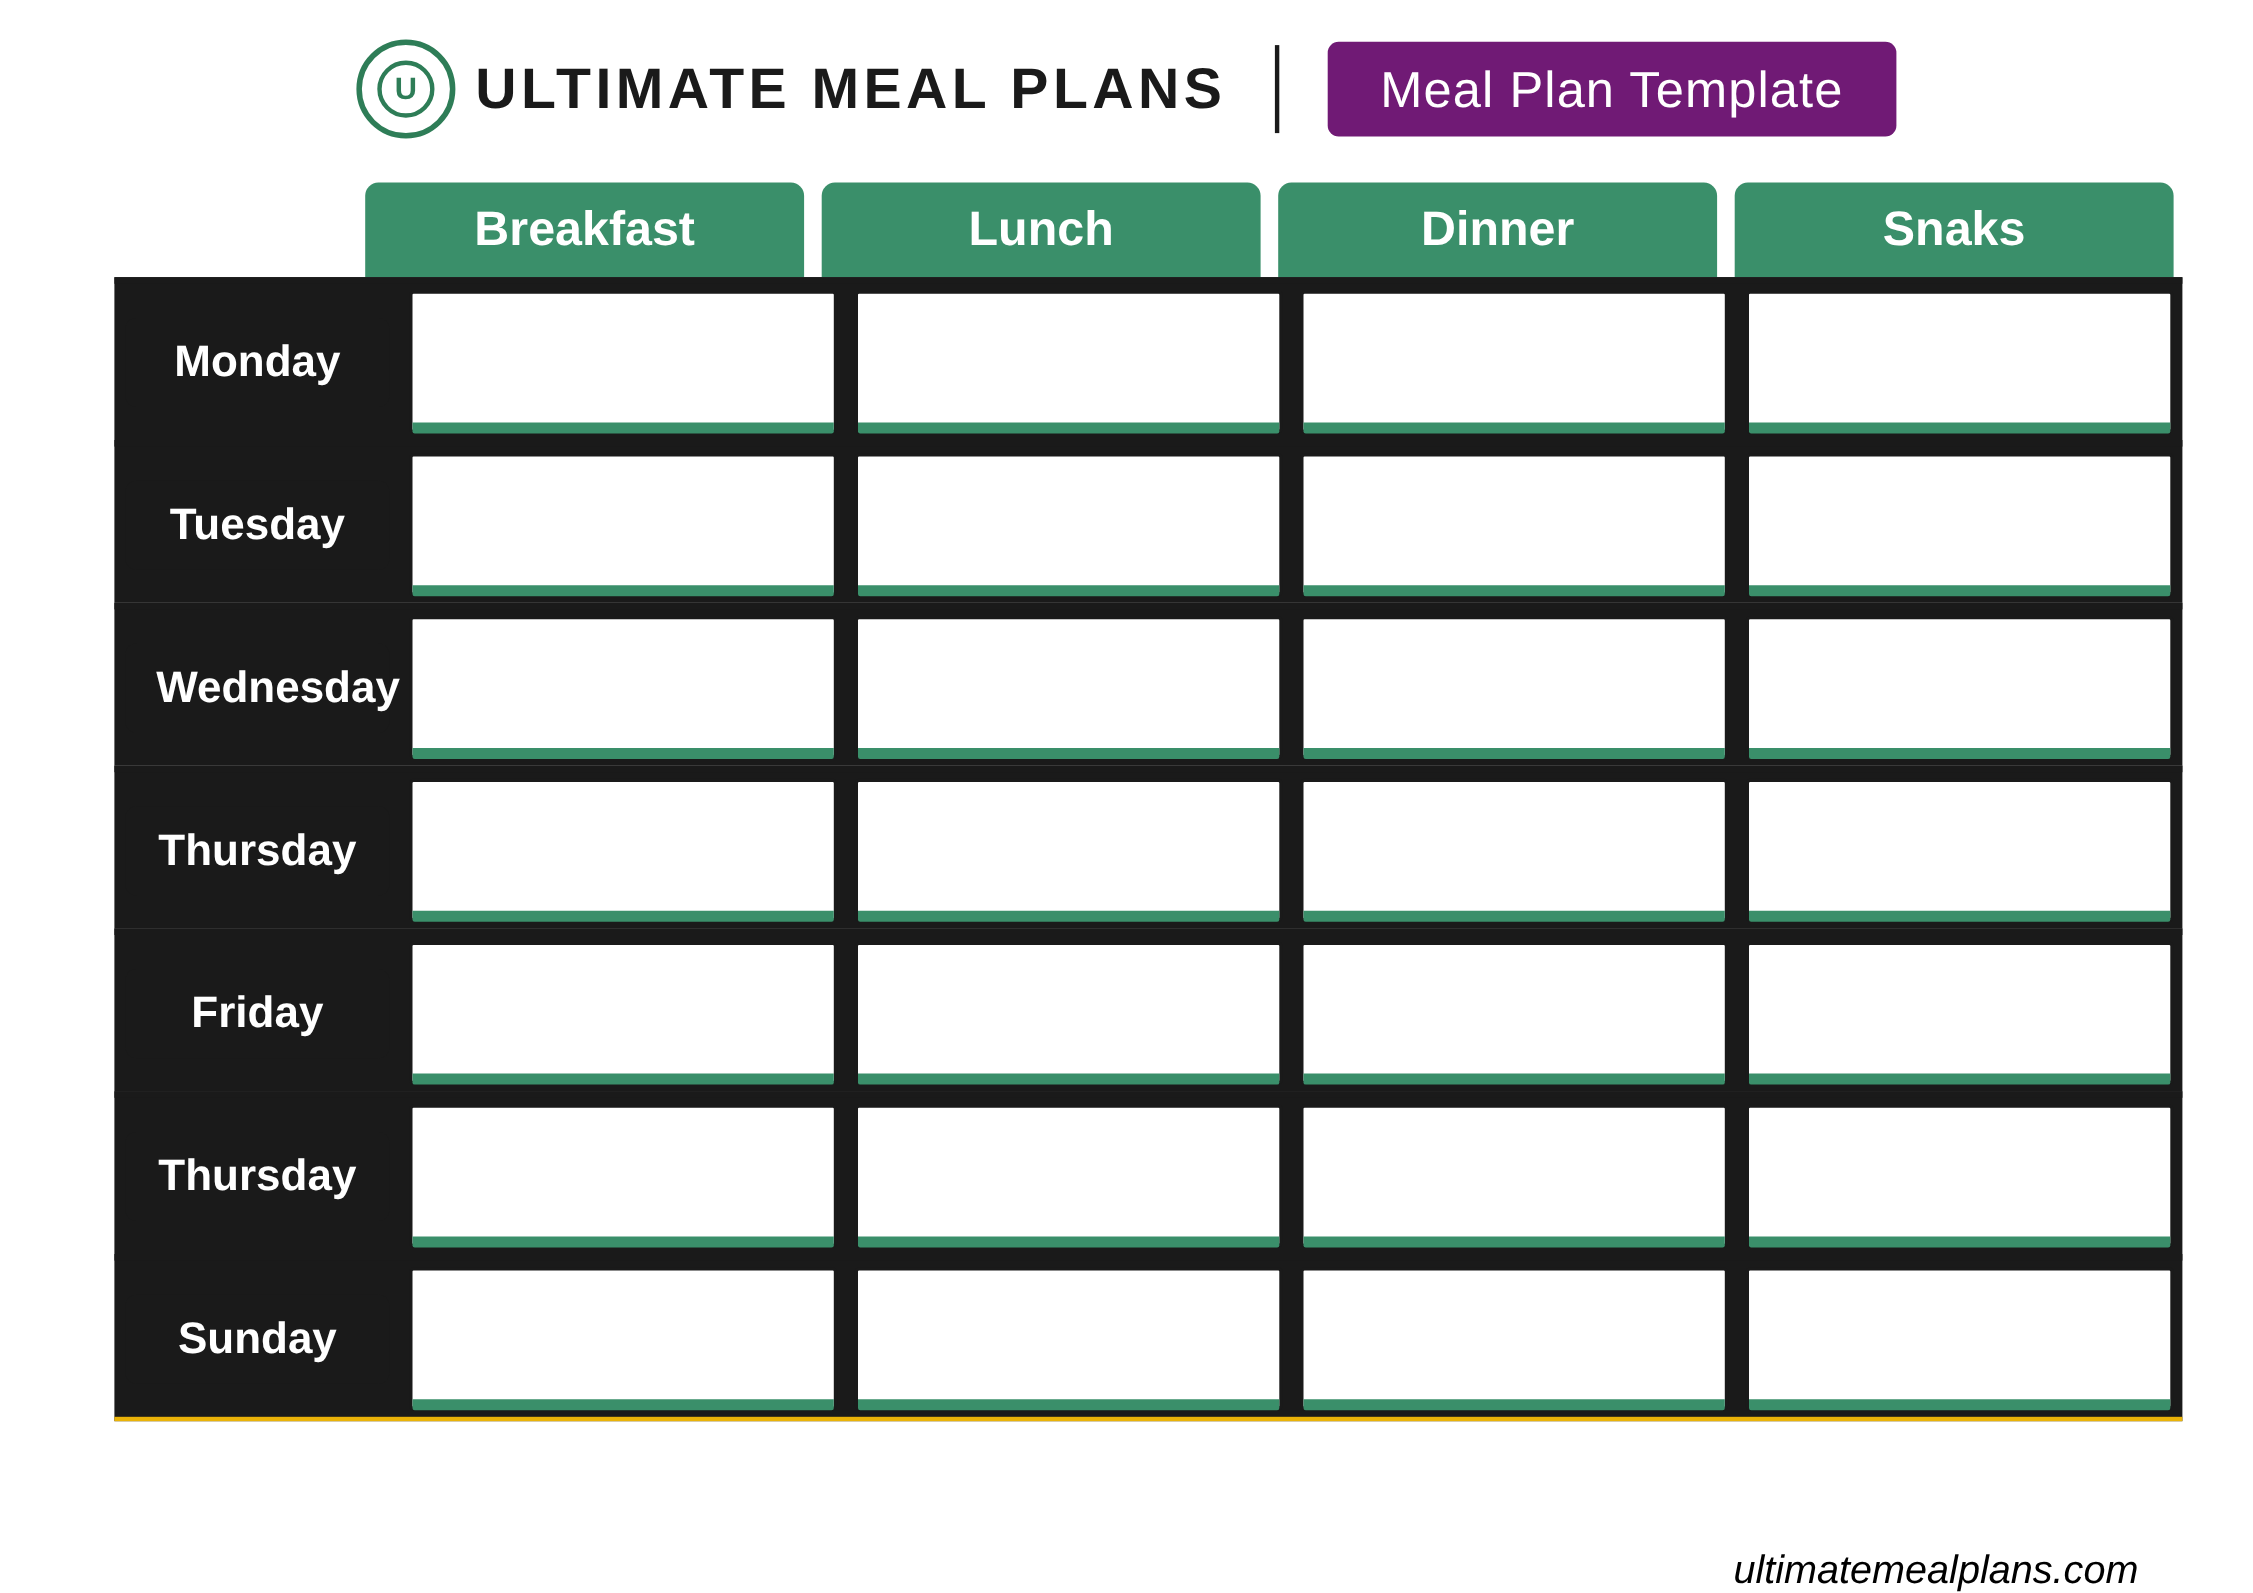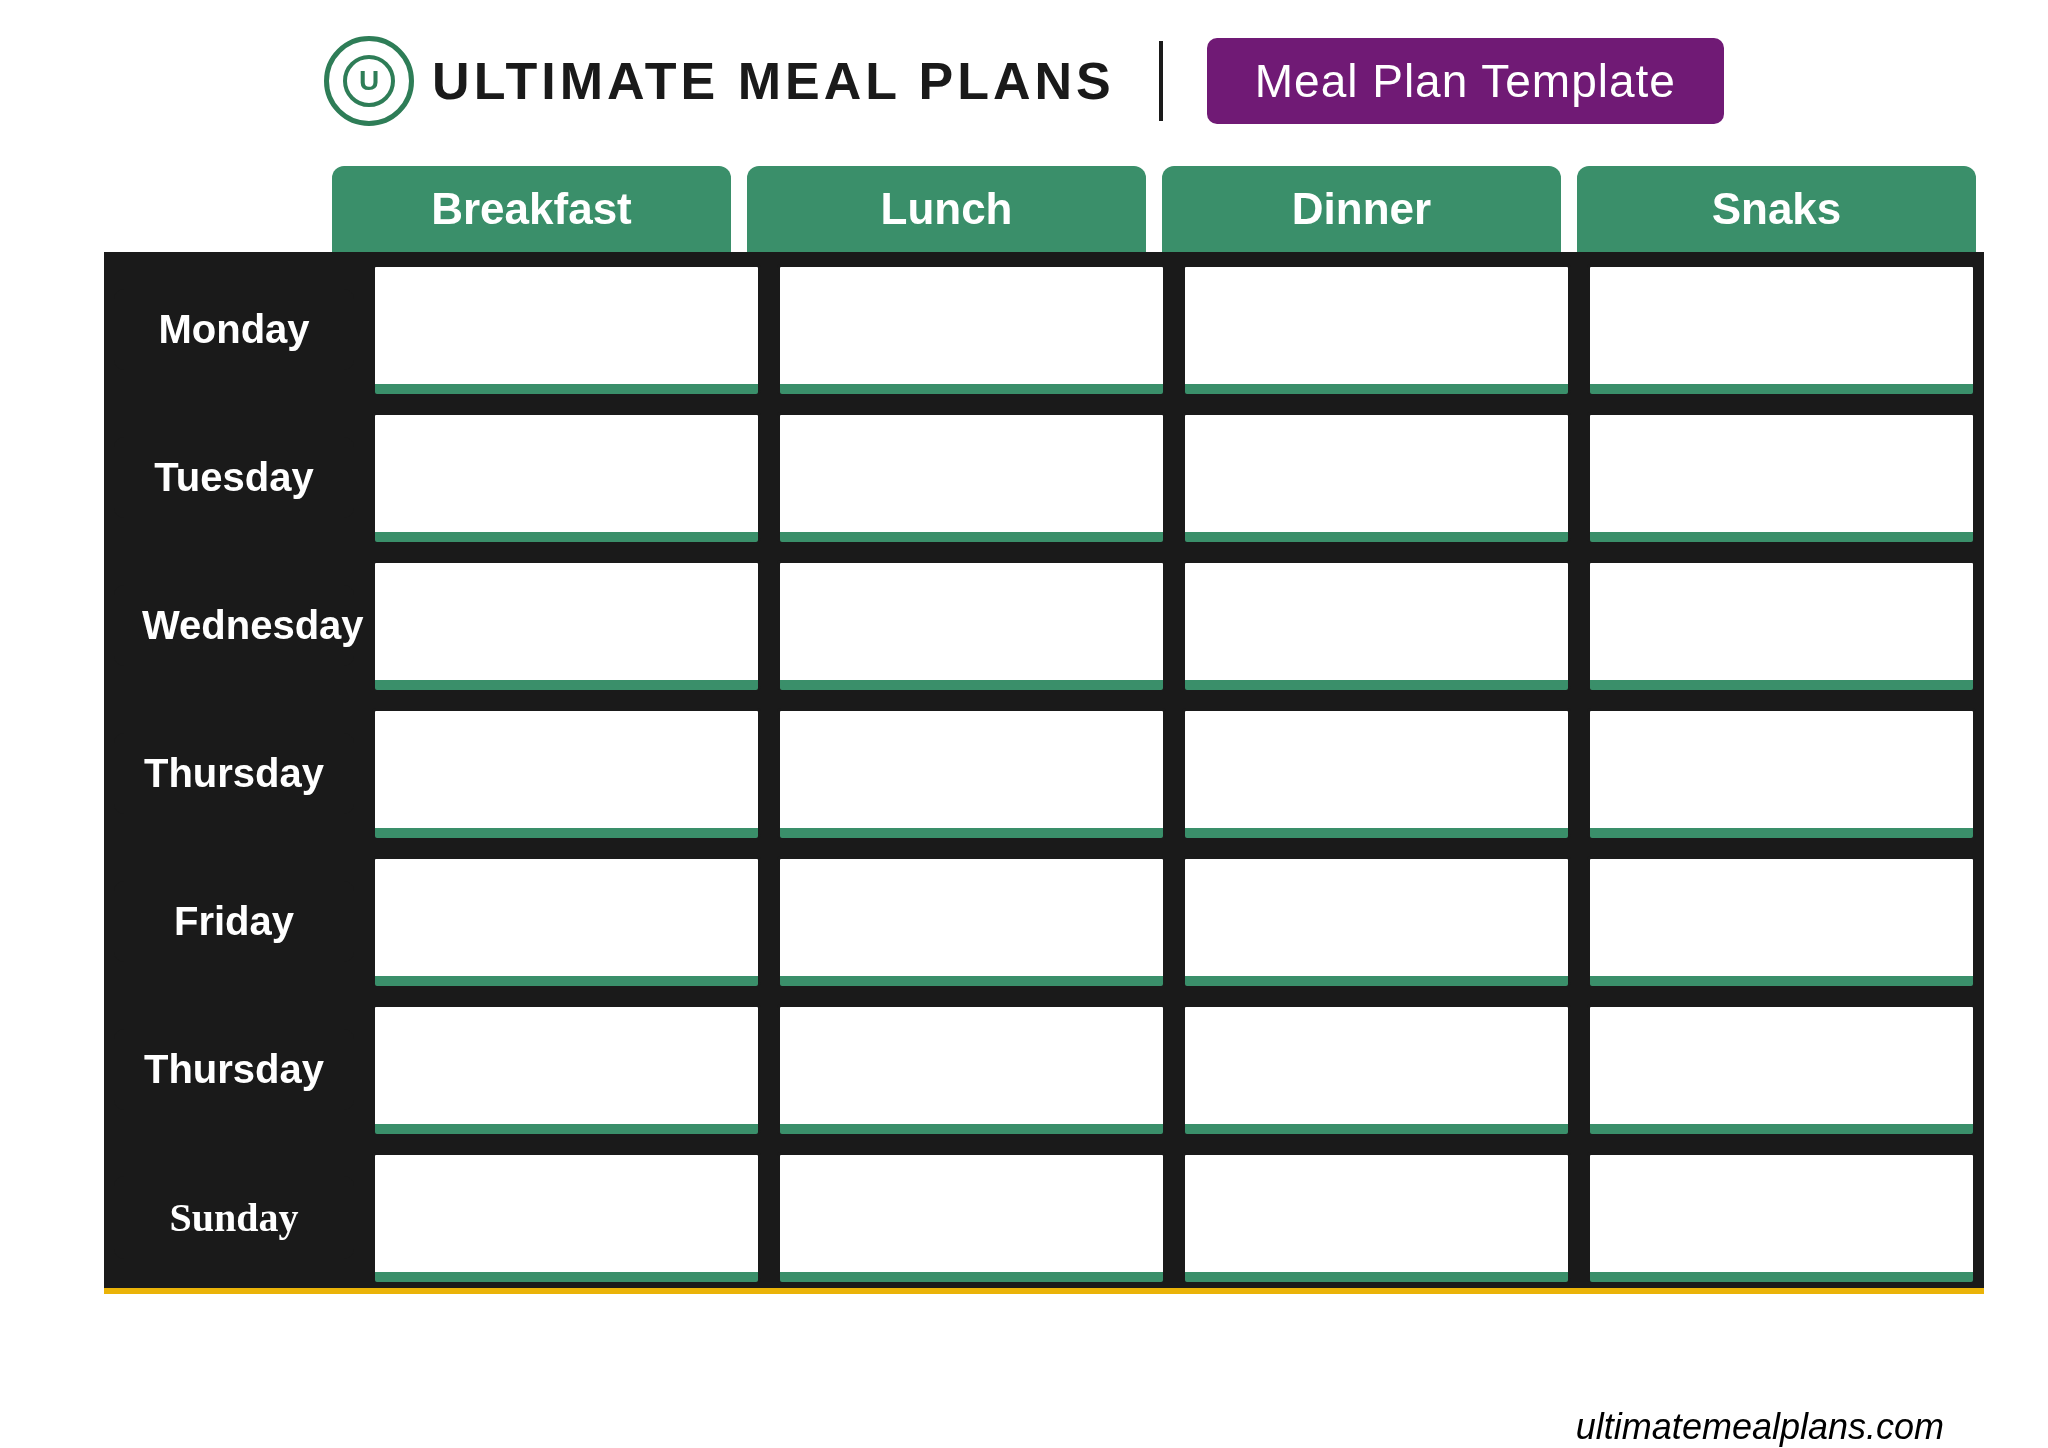--- a/index.html
+++ b/index.html
@@ -115,22 +115,21 @@
     .meal-row {
       display: grid;
       grid-template-columns: 260px 1fr 1fr 1fr 1fr;
       align-items: center;
       background: #1a1a1a;
       border-top: 6px solid #1a1a1a;
       border-bottom: 0;
     }
 
     .meal-row:last-child {
-      border-bottom: 6px solid #eab308;
-      font-family: Liberation Serif, serif;
+      border-bottom: 4px solid #eab308;
     }
 
     .day-label-cell {
       display: flex;
       align-items: center;
       justify-content: center;
       padding: 0 8px;
     }
 
     .day-label {

